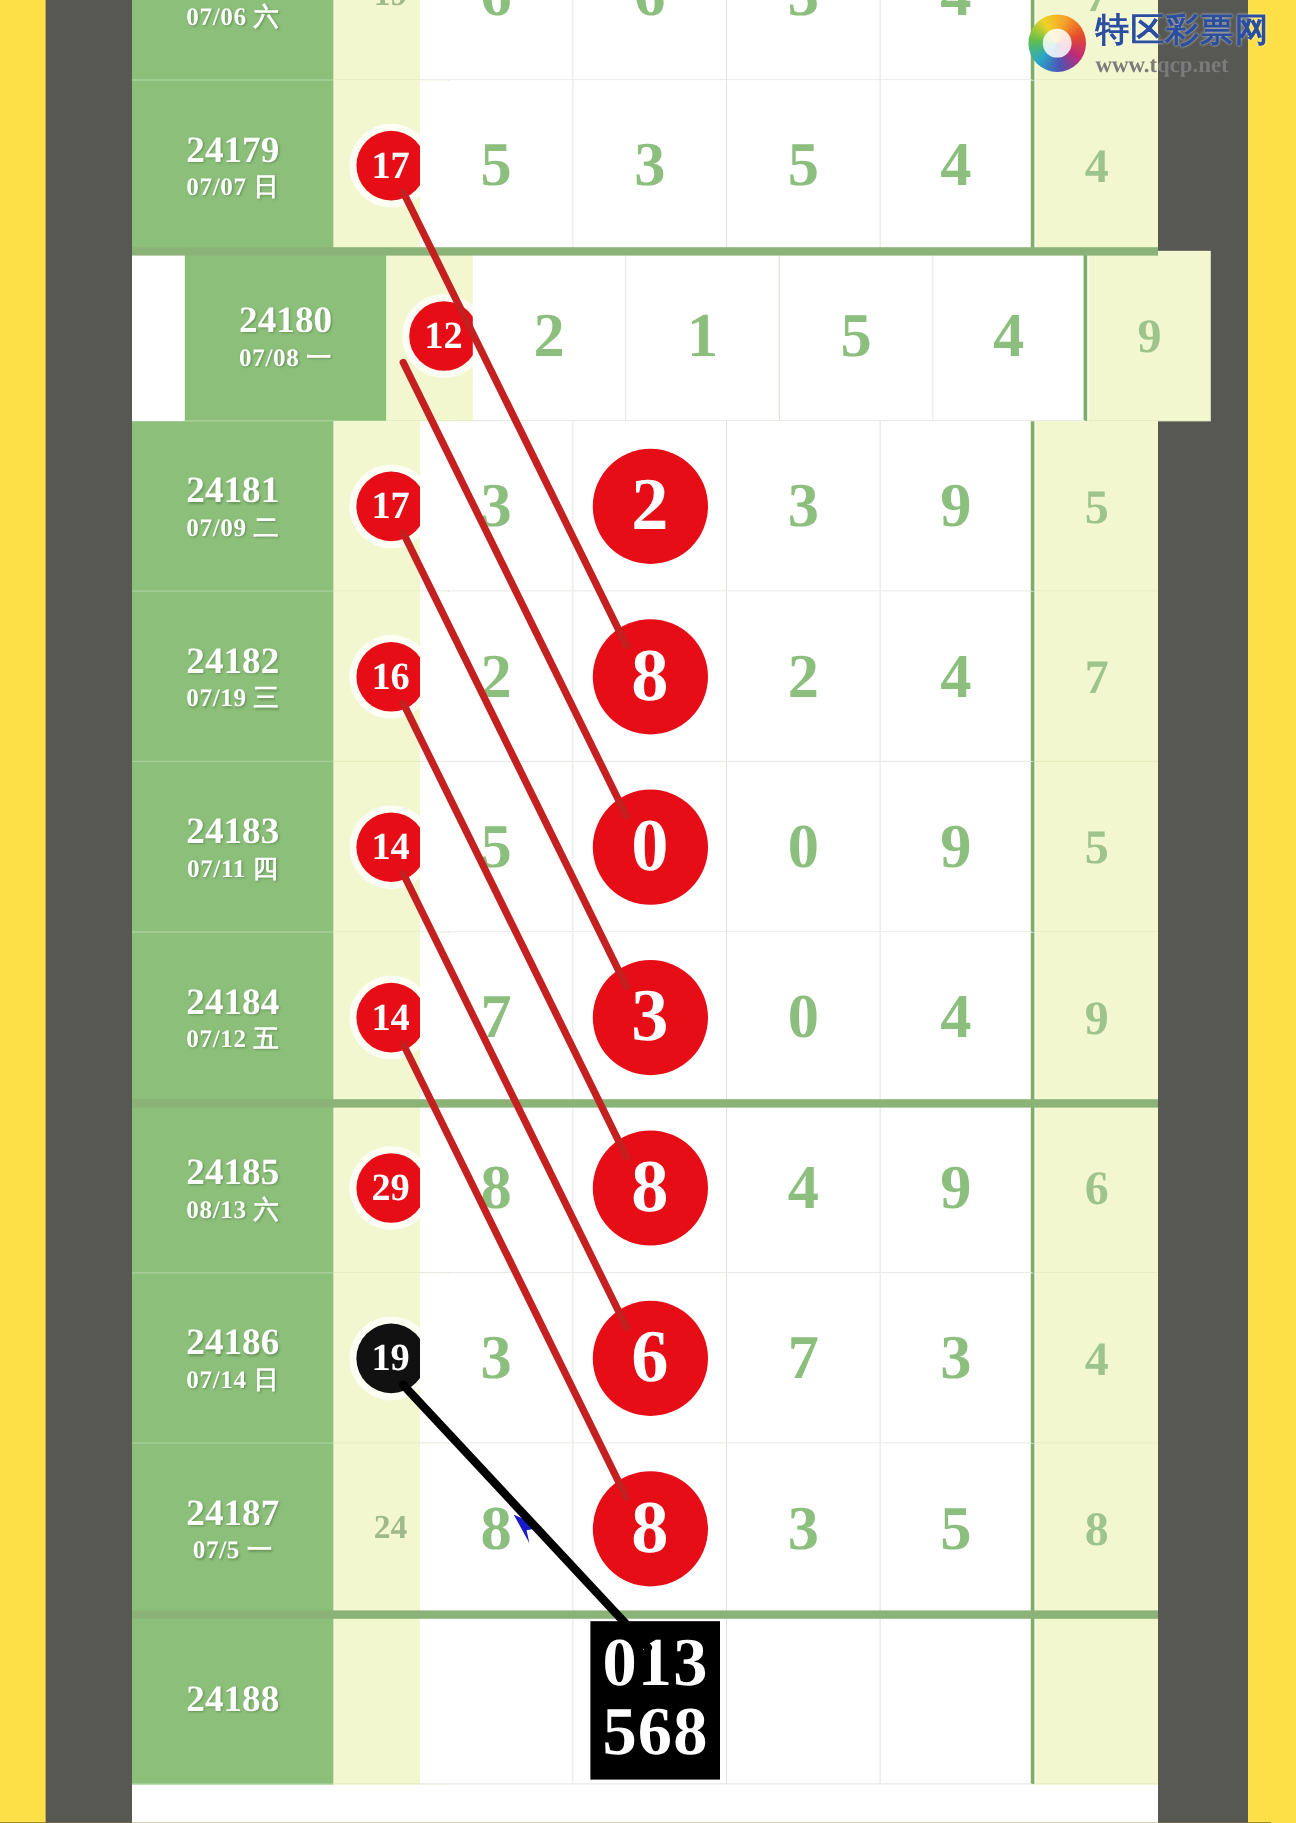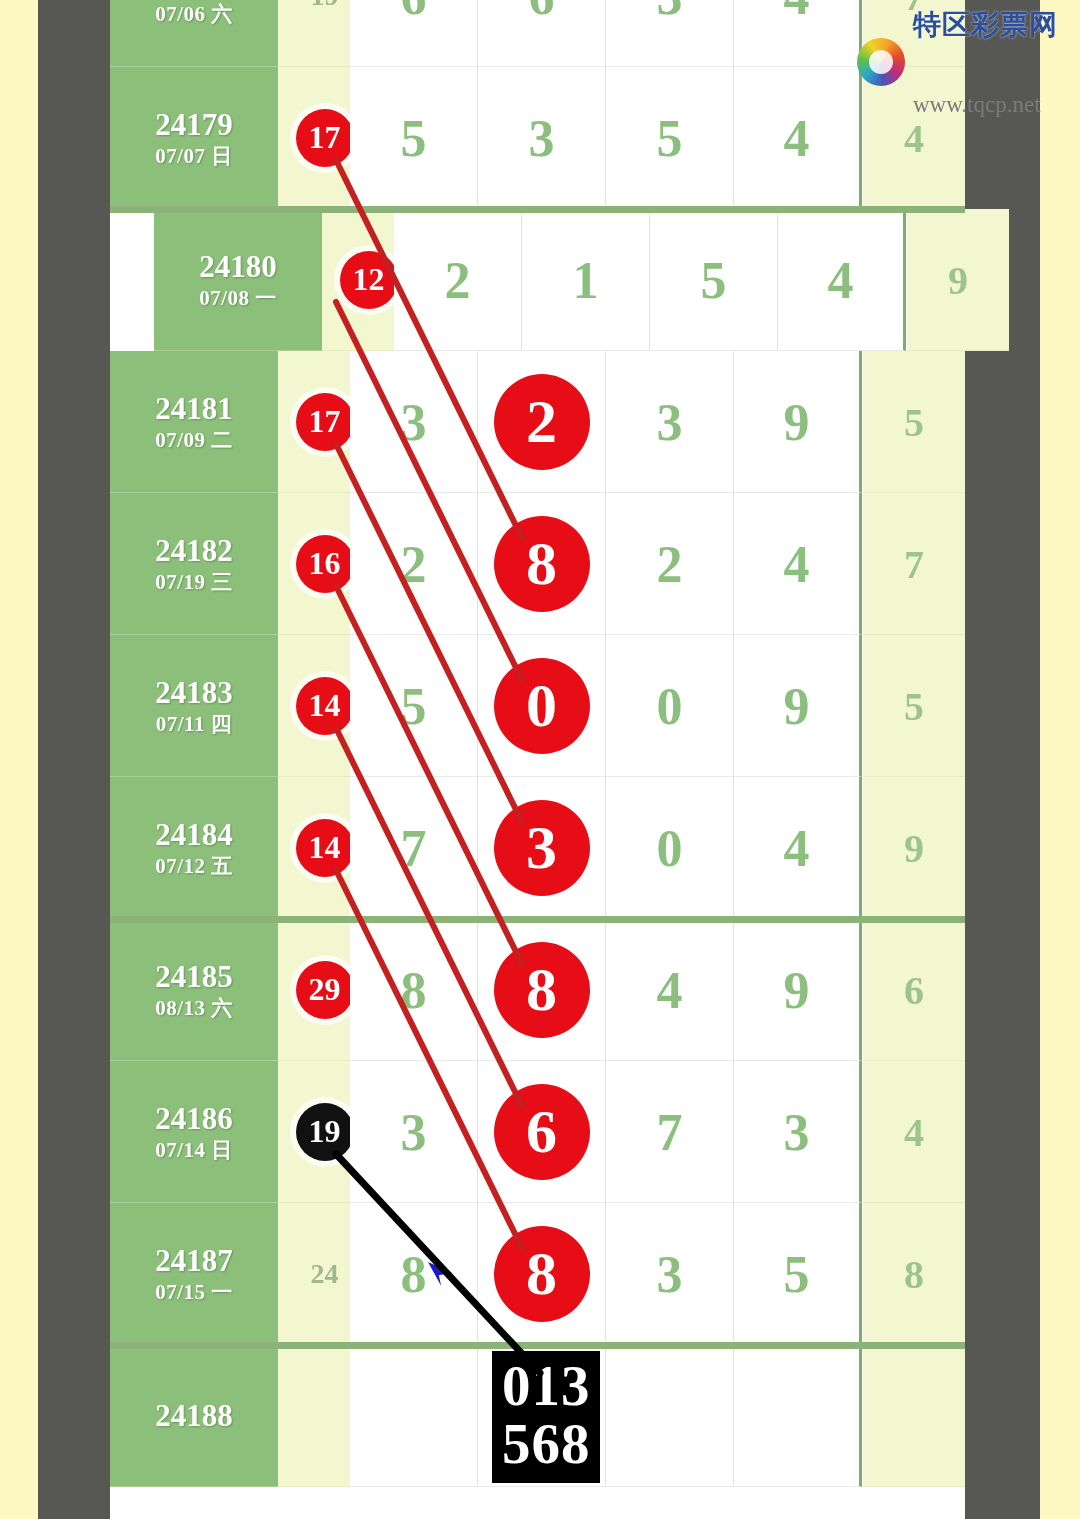--- a/index.html
+++ b/index.html
@@ -1,32 +1,32 @@
 <!DOCTYPE html>
 <html><head>
 <meta charset="utf-8">
 <style>
   html,body{margin:0;padding:0;background:#000;}
   body{width:1080px;height:1519px;overflow:hidden;font-family:"Liberation Serif",serif;}
-  #root{position:relative;width:1080px;height:1519px;background:#fef9c3;}
+  #root{position:relative;width:1080px;height:1519px;background:#fde047;}
 
   
   .rail{position:absolute;top:0;bottom:0;background:#575753;}
   .rail.left{left:38px;width:72px;}
   .rail.right{left:965px;width:75px;}
 
   
   .table{position:absolute;left:110px;top:0;width:855px;height:1519px;background:#fff;}
 
   
   .row{position:absolute;left:0;width:855px;}
   .cell{position:absolute;top:0;bottom:0;box-sizing:border-box;}
 
   .c-issue{left:0;width:168px;background:#8cc07a;border-bottom:1px solid #a6cf97;}
-  .c-sum{left:168px;width:96px;background:#f3f7cf;border-right:3px solid #d946ef;border-bottom:1px solid #e4eebf;}
+  .c-sum{left:168px;width:96px;background:#f3f7cf;border-right:1px solid #d946ef;border-bottom:1px solid #e4eebf;}
   .c-n{width:128px;background:#fff;border-right:1px solid #dfe5dc;border-bottom:1px solid #e7eae5;}
   .c-n.n0{left:240px;}
   .c-n.n1{left:368px;}
   .c-n.n2{left:496px;}
   .c-n.n3{left:624px;border-right:3px solid #7cae68;}
   .c-tail{left:753px;width:102px;background:#f3f7cf;border-bottom:1px solid #e4eebf;}
 
   .issue-no{position:absolute;left:0;right:0;top:50%;transform:translateY(-50%);
     text-align:center;color:#fff;font-weight:bold;font-size:31px;line-height:1.05;
     text-shadow:1px 1px 2px rgba(60,90,50,.45);}
@@ -62,21 +62,21 @@
   
   .wm{position:absolute;right:22px;top:6px;display:flex;align-items:center;gap:8px;}
   .wm .logo{width:48px;height:48px;border-radius:50%;
     background:conic-gradient(from 20deg,#f6a12a,#e34b2a,#c02a7a,#4a55b5,#2aa6c8,#5fbf4c,#f0d227,#f6a12a);
     position:relative;}
   .wm .logo::after{content:"";position:absolute;left:12px;top:12px;width:24px;height:24px;
     border-radius:50%;background:#fff;opacity:.85;}
   .wm .wmtext{font-family:"DejaVu Sans",sans-serif;}
   .wm .cn{font-size:28px;font-weight:bold;color:#2b4f9e;letter-spacing:1px;
     text-shadow:0 0 2px rgba(255,255,255,.8);}
-  .wm .url{font-size:23px;font-weight:normal;color:#7b7b7b;font-family:"Liberation Serif",serif;margin-top:48px;}
+  .wm .url{font-size:19px;font-weight:bold;color:#7b7b7b;font-family:"Liberation Serif",serif;}
 </style>
 </head>
 <body>
 
 <div id="root">
 
   <div class="rail left"></div>
   <div class="rail right"></div>
 
   <div class="table" id="table">
@@ -282,21 +282,21 @@
         </div>
         <div class="cell c-n n3">
           <div class="digit">3</div>
         </div>
         <div class="cell c-tail">
           <div class="digit">4</div>
         </div>
       </div>
       <div class="row" style="top: 1203px; height: 142px; padding-left: 44px;">
         <div class="cell c-issue">
-          <div class="issue-no">24187<span class="dt">07/15 一</span></div>
+          <div class="issue-no">24187<span class="dt">07/5 一</span></div>
         </div>
         <div class="cell c-sum">
           <div class="sumtxt">24</div>
         </div>
         <div class="cell c-n n0">
           <div class="digit">8</div>
         </div>
         <div class="cell c-n n1">
           <div class="ball big red">8</div>
         </div>

